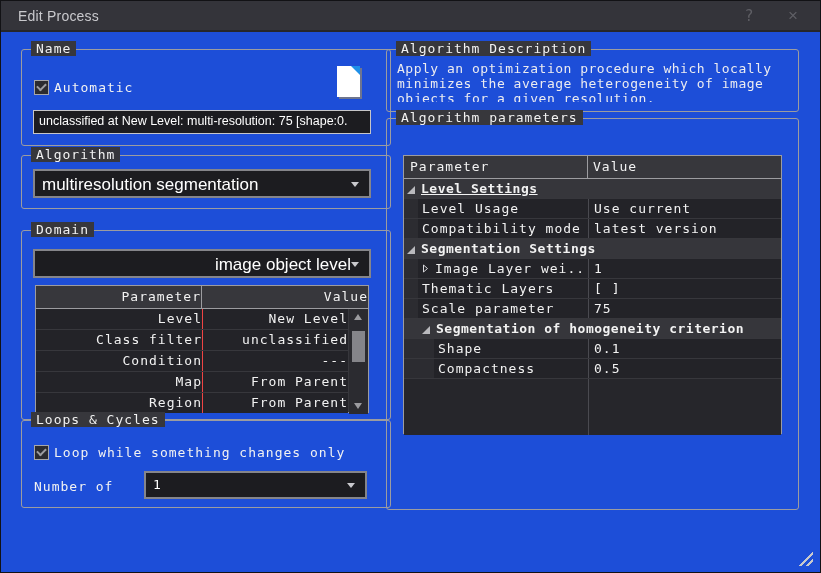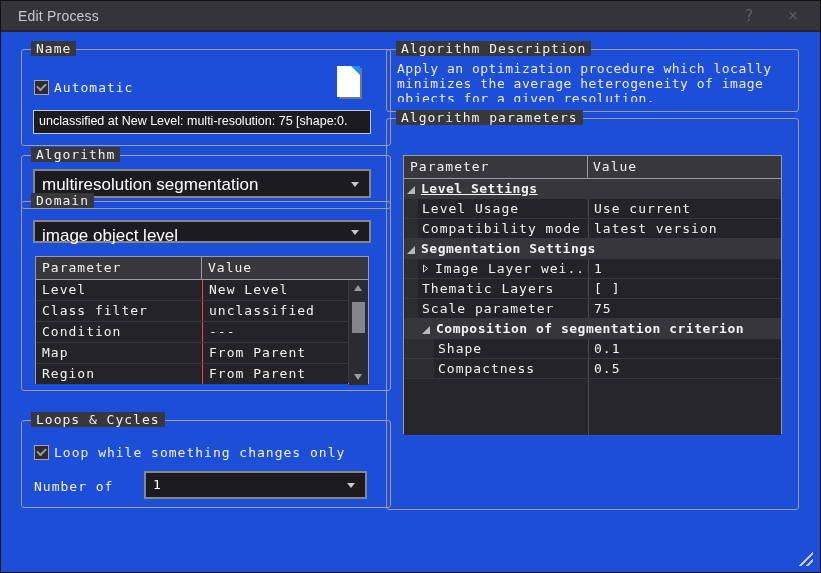--- a/index.html
+++ b/index.html
@@ -104,23 +104,23 @@
   </div>
 
   <div class="groupbox" style="left:20px;top:154px;width:370px;height:54px;">
     <span class="gb-title">Algorithm</span>
     <span class="dropdown" style="left:11px;top:13px;width:338px;height:29px;">
       <span class="dd-text sans">multiresolution segmentation</span>
       <span class="dd-arrow"></span>
     </span>
   </div>
 
-  <div class="groupbox" style="left:20px;top:200px;width:370px;height:190px;">
+  <div class="groupbox" style="left:20px;top:229px;width:370px;height:190px;text-align:right;">
     <span class="gb-title">Domain</span>
-    <span class="dropdown" style="left:11px;top:18px;width:338px;height:23px;">
+    <span class="dropdown" style="left:11px;top:18px;width:338px;height:29px;">
       <span class="dd-text sans">image object level</span>
       <span class="dd-arrow"></span>
     </span>
     <div class="grid" style="left:13px;top:54px;width:334px;height:128px;">
       <div class="thead">
         <span class="th d-th-name">Parameter</span>
         <span class="th d-th-val">Value</span>
       </div>
       <div class="tbody" style="height:105px;">
         <div class="drow">
@@ -230,21 +230,21 @@
         <div class="prow item">
           <span class="pcell p-gut1"></span>
           <span class="pcell p-name1">Scale parameter</span>
           <span class="pcell p-val">75</span>
         </div>
 
         <div class="prow group" style="padding-left:18px;">
           <span class="tree-icon"><svg width="8" height="8">
                 <polygon points="8,0 8,8 0,8" fill="#b9b9bd"></polygon>
               </svg></span>
-          <span class="g-label">Composition of segmentation criterion</span>
+          <span class="g-label">Segmentation of homogeneity criterion</span>
         </div>
 
         <div class="prow item">
           <span class="pcell p-gut2"></span>
           <span class="pcell p-name2">Shape</span>
           <span class="pcell p-val">0.1</span>
         </div>
 
         <div class="prow item">
           <span class="pcell p-gut2"></span>

